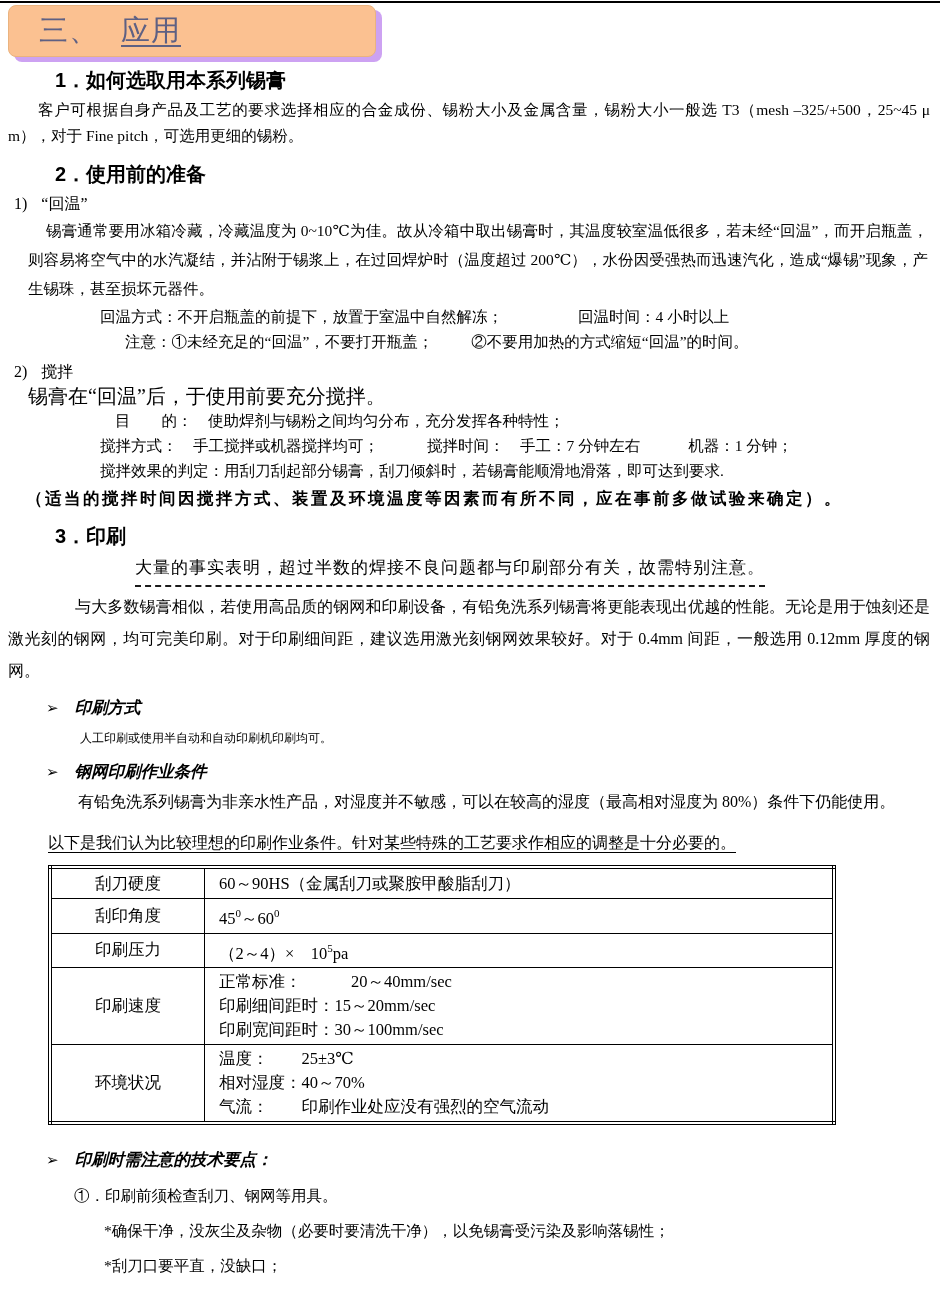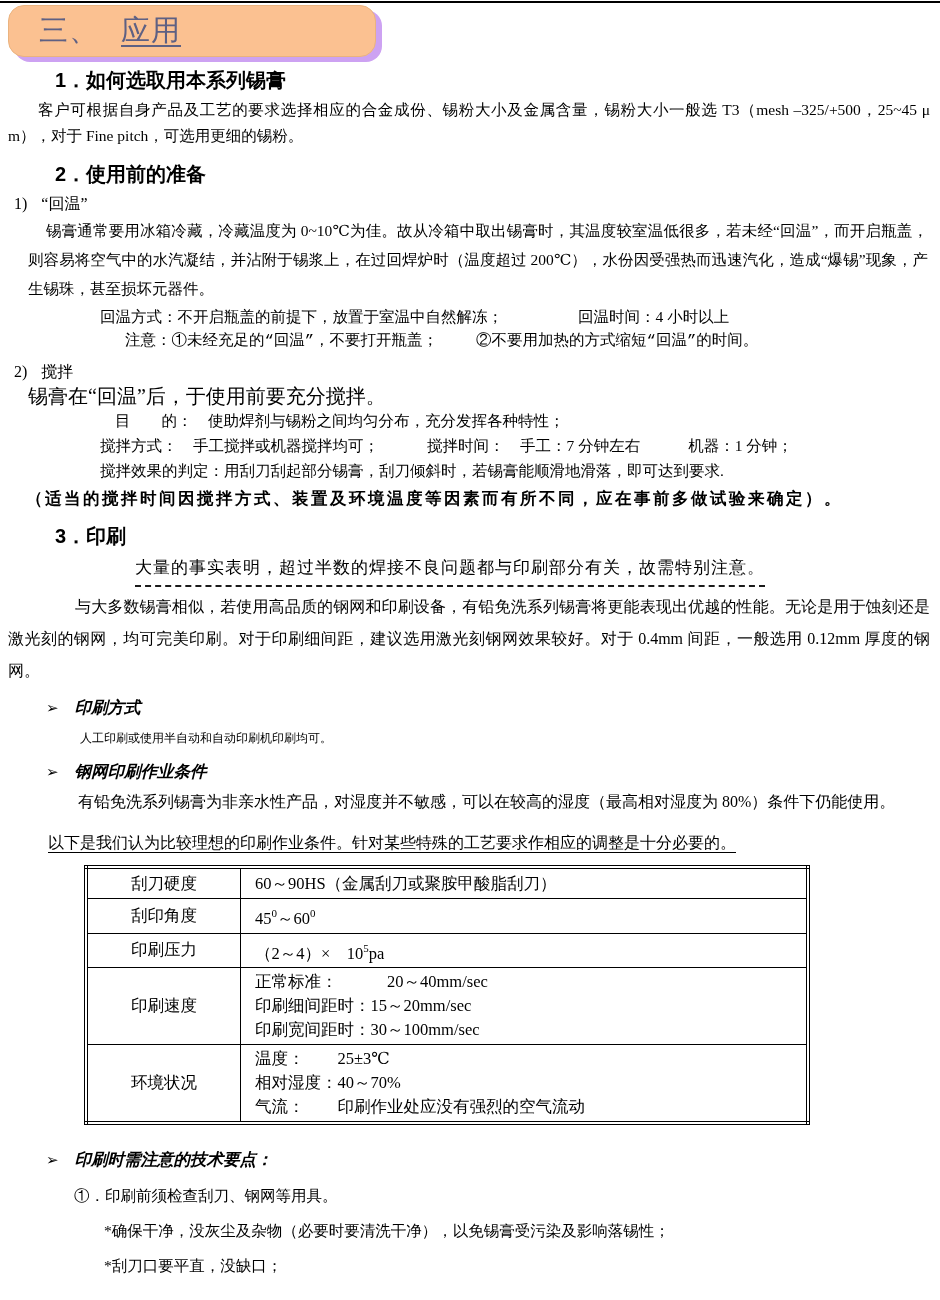--- a/index.html
+++ b/index.html
@@ -6,41 +6,41 @@
   body{
     width:940px;height:1300px;background:#ffffff;position:relative;overflow:hidden;
     font-family:"Liberation Serif","DejaVu Serif",serif;color:#000;
     outline:1px solid #c9c9c9;
   }
   .top-rule{position:absolute;top:1px;left:0;width:940px;height:2px;background:#000;}
   .content{position:absolute;top:0;left:0;width:940px;}
 
   
   .banner{margin:5px 0 0 8px;width:366px;height:50px;background:#FBC191;
-    border-radius:16px;box-shadow:6px 5px 0 0 #CDA2F2;border:1px solid #eab37f;
+    border-radius:8px;box-shadow:6px 5px 0 0 #CDA2F2;border:1px solid #eab37f;
     display:flex;align-items:center;}
   .banner-text{font-size:29px;color:#5E6083;padding-left:30px;letter-spacing:1px;}
   .banner-title{text-decoration:underline;text-underline-offset:5px;margin-left:22px;}
 
   .h-num{font-family:"Liberation Sans","DejaVu Sans",sans-serif;font-weight:bold;
     font-size:20px;margin:10px 0 0 55px;line-height:26px;}
   .h2{margin-top:12px;}
   .h3{margin-top:12px;}
 
   .p1{margin:4px 10px 0 8px;text-indent:30px;text-align:justify;line-height:26px;font-size:15.5px;}
 
   .li-row{margin:6px 0 0 14px;font-size:16px;line-height:21px;}
   .li-title{margin-left:14px;}
 
   .reheat-para{margin:2px 12px 0 28px;text-indent:18px;text-align:justify;
     line-height:29px;font-size:15.5px;}
 
   .line-method{margin:2px 0 0 100px;font-size:15.5px;line-height:23px;}
   .line-method .seg2{margin-left:75px;}
-  .line-note{margin:2px 0 0 125px;font-size:15.5px;line-height:23px;font-family:Liberation Mono, monospace;}
+  .line-note{margin:2px 0 0 125px;font-size:15.5px;line-height:23px;}
   .line-note .seg2{margin-left:38px;}
 
   .stir-intro{margin:3px 0 0 28px;font-size:20px;line-height:22px;}
   .stir-purpose{margin:3px 0 0 115px;font-size:15.5px;line-height:22px;}
   .stir-mix{margin:3px 0 0 100px;font-size:15.5px;line-height:22px;}
   .stir-mix .seg2{margin-left:48px;}
   .stir-mix .seg3{margin-left:48px;}
   .stir-judge{margin:3px 0 0 100px;font-size:15.5px;line-height:22px;}
   .stir-note{margin:5px 8px 0 26px;font-weight:bold;font-size:16.5px;
     letter-spacing:2.5px;line-height:24px;}
@@ -57,21 +57,21 @@
   .bullet-title{font-weight:bold;font-style:italic;font-size:16.5px;margin-left:16px;}
 
   .b-body-long{margin:4px 10px 0 8px;text-indent:67px;text-align:justify;
     line-height:32px;font-size:16px;}
   .b-body-one{margin:8px 0 0 80px;font-size:12px;line-height:22px;}
   .b-body-cond{margin:8px 10px 0 8px;text-indent:70px;font-size:16px;line-height:22px;}
 
   .table-intro{margin:18px 0 0 48px;font-size:16px;line-height:24px;
     text-decoration:underline;text-underline-offset:4px;}
 
-  table.cond{margin:10px 0 0 84px;border-collapse:collapse;width:726px;
+  table.cond{margin:10px 0 0 48px;border-collapse:collapse;width:788px;
     border:4px double #000;}
   table.cond td{border:1px solid #000;font-size:16.5px;vertical-align:middle;}
   td.lbl{width:152px;text-align:center;padding:2px 0;}
   td.val{padding:2px 8px 2px 14px;line-height:25px;}
   td.val .cell-line{display:block;line-height:24px;}
   sup{font-size:11px;}
 
   .tech-item{margin:14px 0 0 74px;font-size:15.5px;line-height:21px;}
   .tech-note{margin:14px 0 0 104px;font-size:15.5px;line-height:21px;}
 </style>

